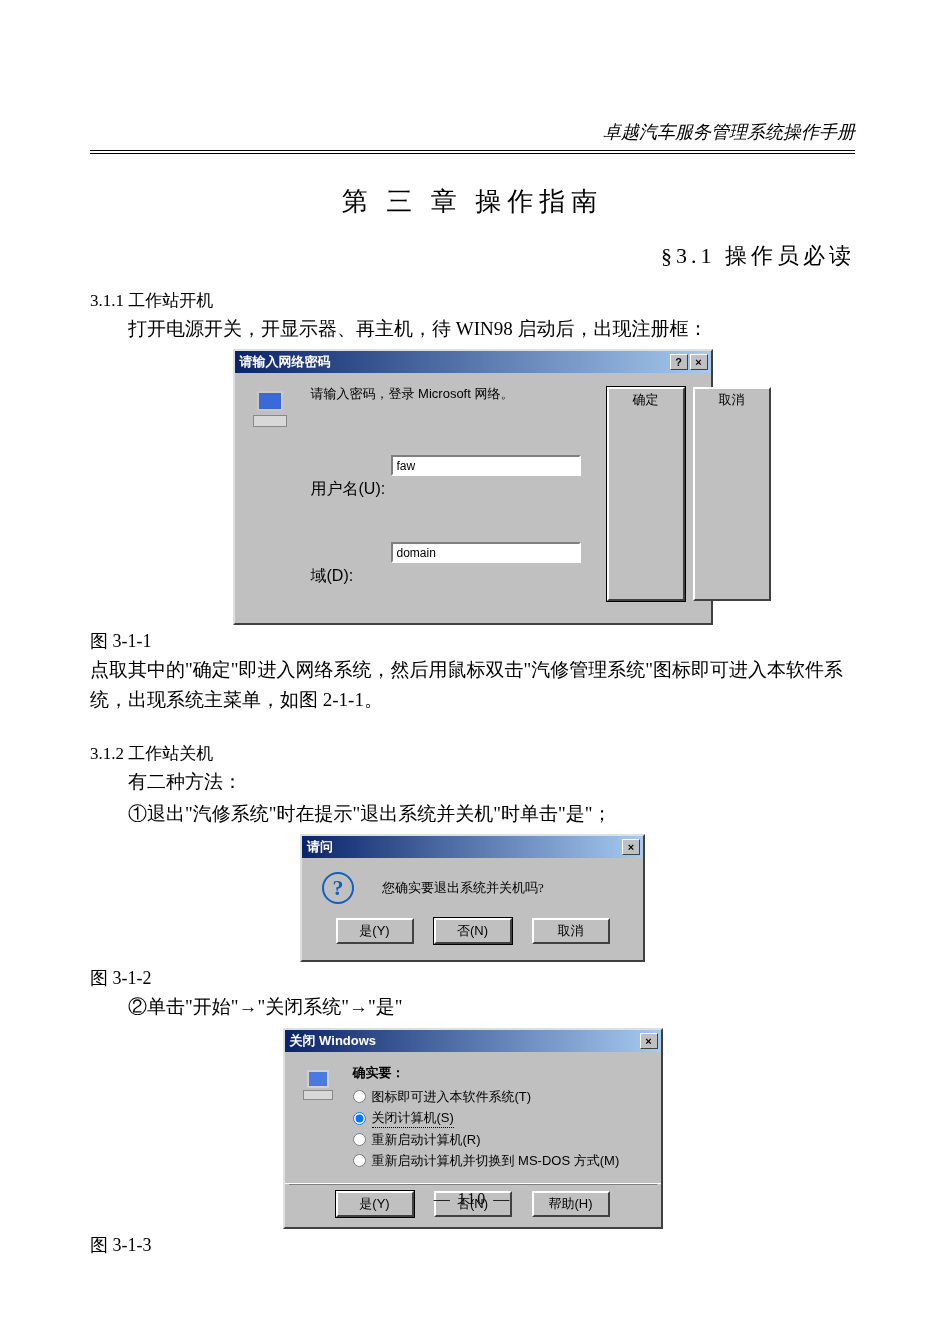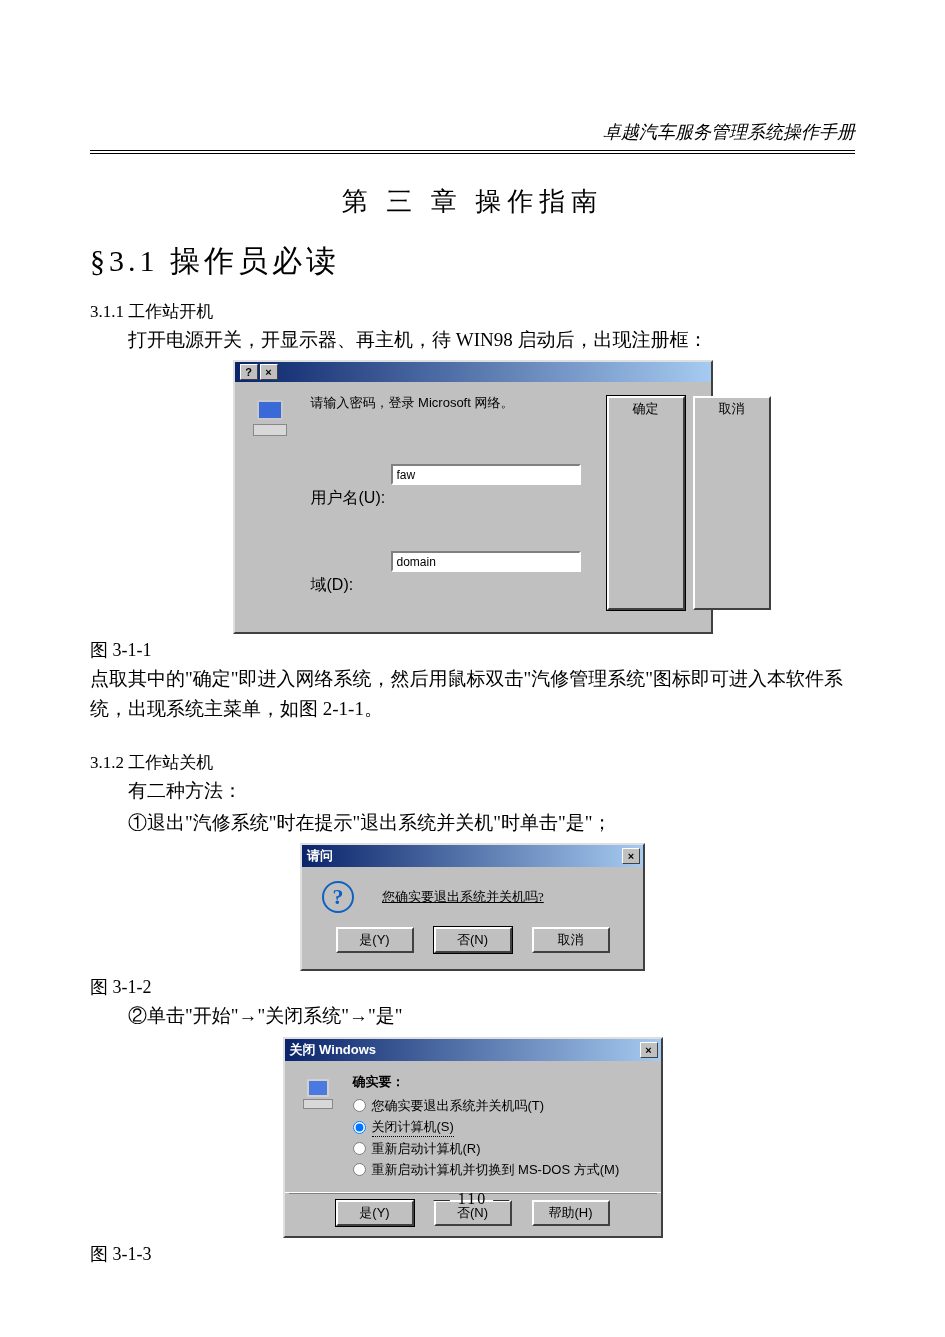--- a/index.html
+++ b/index.html
@@ -23,22 +23,22 @@
     }
     .hr1 { border-top:1.5px solid #000; }
     .hr2 { border-top:1px solid #000; margin-top:2px; }
     .chapter {
       text-align:center;
       font-size:26px;
       margin-top:30px;
       letter-spacing:6px;
     }
     .section {
-      text-align:left;
-      font-size:30px;
+      text-align:right;
+      font-size:22px;
       margin-top:22px;
       letter-spacing:4px;
     }
     .subsection {
       font-size:17px;
       margin-top:18px;
     }
     .body-text {
       font-size:19px;
       line-height:1.55;
@@ -206,20 +206,21 @@
   <div class="hr2"></div>
 
   <div class="chapter">第 三 章   操作指南</div>
   <div class="section">§3.1   操作员必读</div>
 
   <div class="subsection">3.1.1   工作站开机</div>
   <div class="body-text">打开电源开关，开显示器、再主机，待 WIN98 启动后，出现注册框：</div>
 
   <div class="win9x dlg1">
     <div class="titlebar">
+      <span class="title-text">请输入网络密码</span>
       <span class="sys-btn">?</span>
       <span class="sys-btn">×</span>
     </div>
     <div class="content">
       <div class="icon-col">
         <div class="pc-icon">
           <div class="pc-monitor">
               <div class="pc-screen"></div>
             </div>
           <div class="pc-base"></div>
@@ -251,21 +252,21 @@
   <div class="body-text">①退出"汽修系统"时在提示"退出系统并关机"时单击"是"；</div>
 
   <div class="win9x dlg2">
     <div class="titlebar">
       <span class="title-text">请问</span>
       <span class="sys-btn">×</span>
     </div>
     <div class="content">
       <div class="msg-row">
         <div class="icon-qmark">?</div>
-        <div style="font-family:SimSun;font-size:13px;text-decoration:underline;">您确实要退出系统并关机吗?</div>
+        <div style="font-family:SimSun;font-size:13px;">您确实要退出系统并关机吗?</div>
       </div>
       <div class="btn-row">
         <div class="win9x-btn">是(Y)</div>
         <div class="win9x-btn default">否(N)</div>
         <div class="win9x-btn">取消</div>
       </div>
     </div>
   </div>
   <div class="caption">图 3-1-2</div>
 
@@ -280,21 +281,21 @@
       <div class="icon-col3">
         <div class="pc-icon-small">
           <div class="mon"></div>
             <div class="bas"></div>
         </div>
       </div>
       <div class="opts-col">
         <div class="heading">确实要：</div>
         <label class="radio-row">
           <input type="radio" name="sd" style="">
-          <span>您确实要退出系统并关机吗(T)</span>
+          <span>图标即可进入本软件系统(T)</span>
         </label>
         <label class="radio-row selected">
           <input type="radio" name="sd" checked="" style="">
           <span>关闭计算机(S)</span>
         </label>
         <label class="radio-row">
           <input type="radio" name="sd" style="">
           <span>重新启动计算机(R)</span>
         </label>
         <label class="radio-row">

